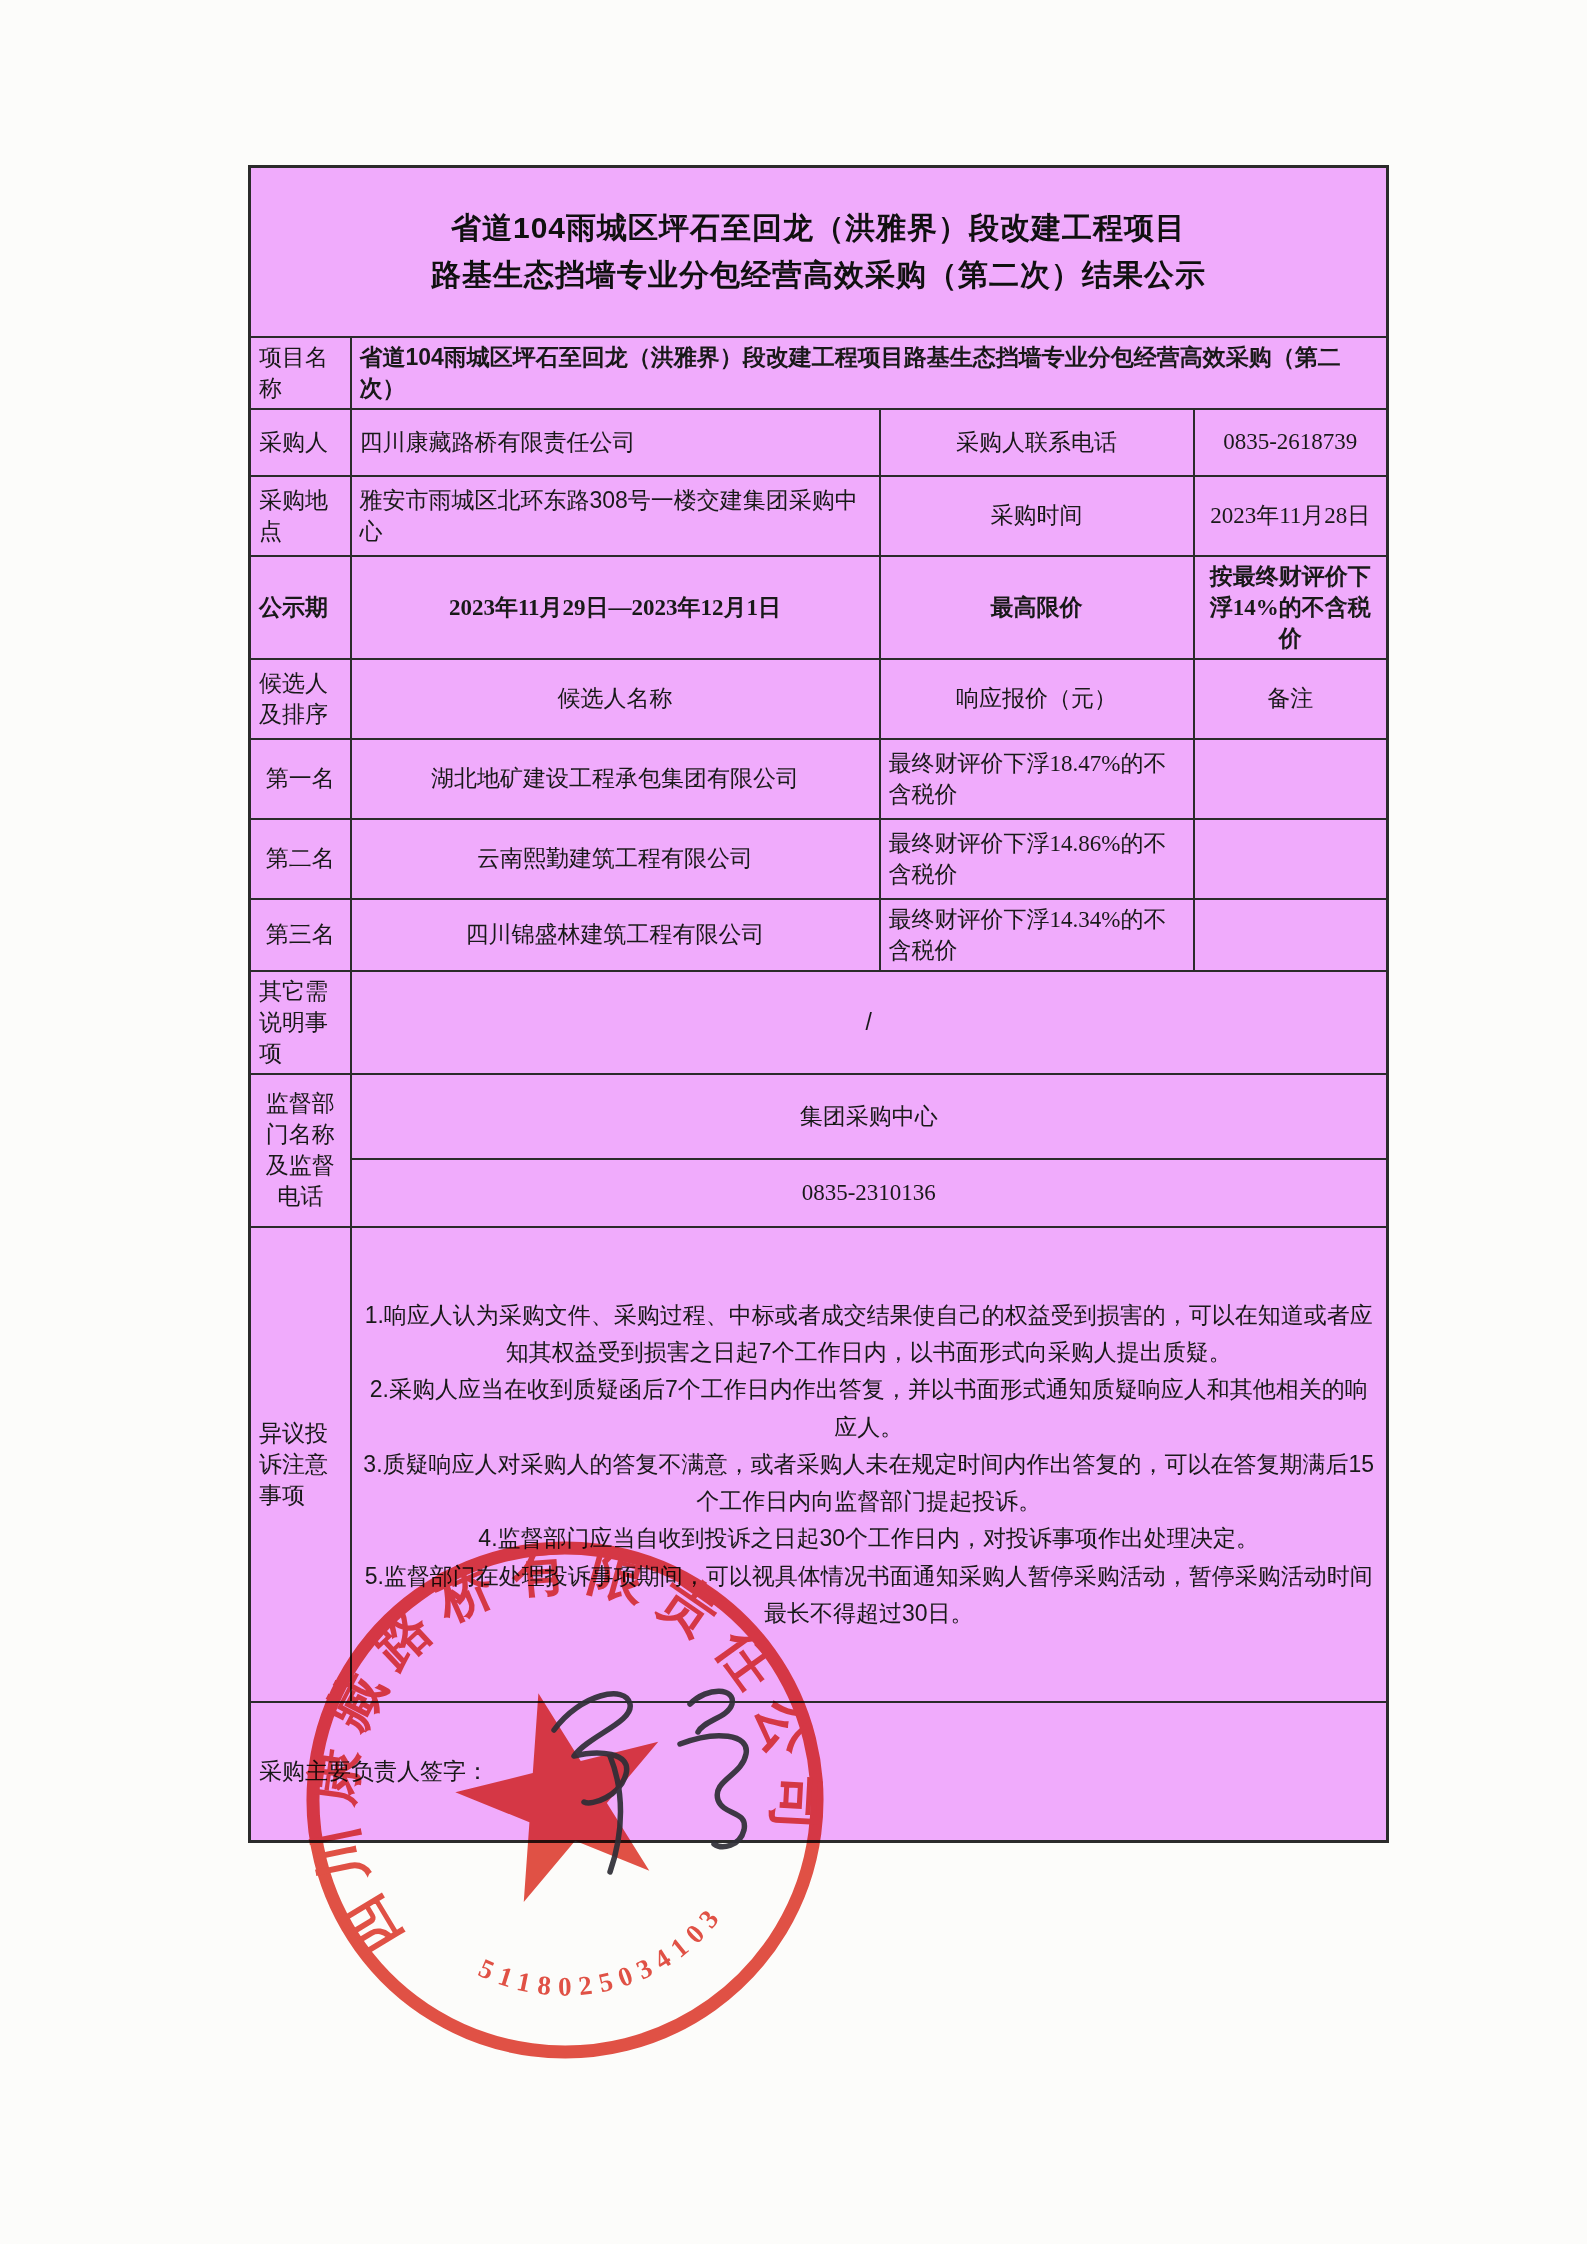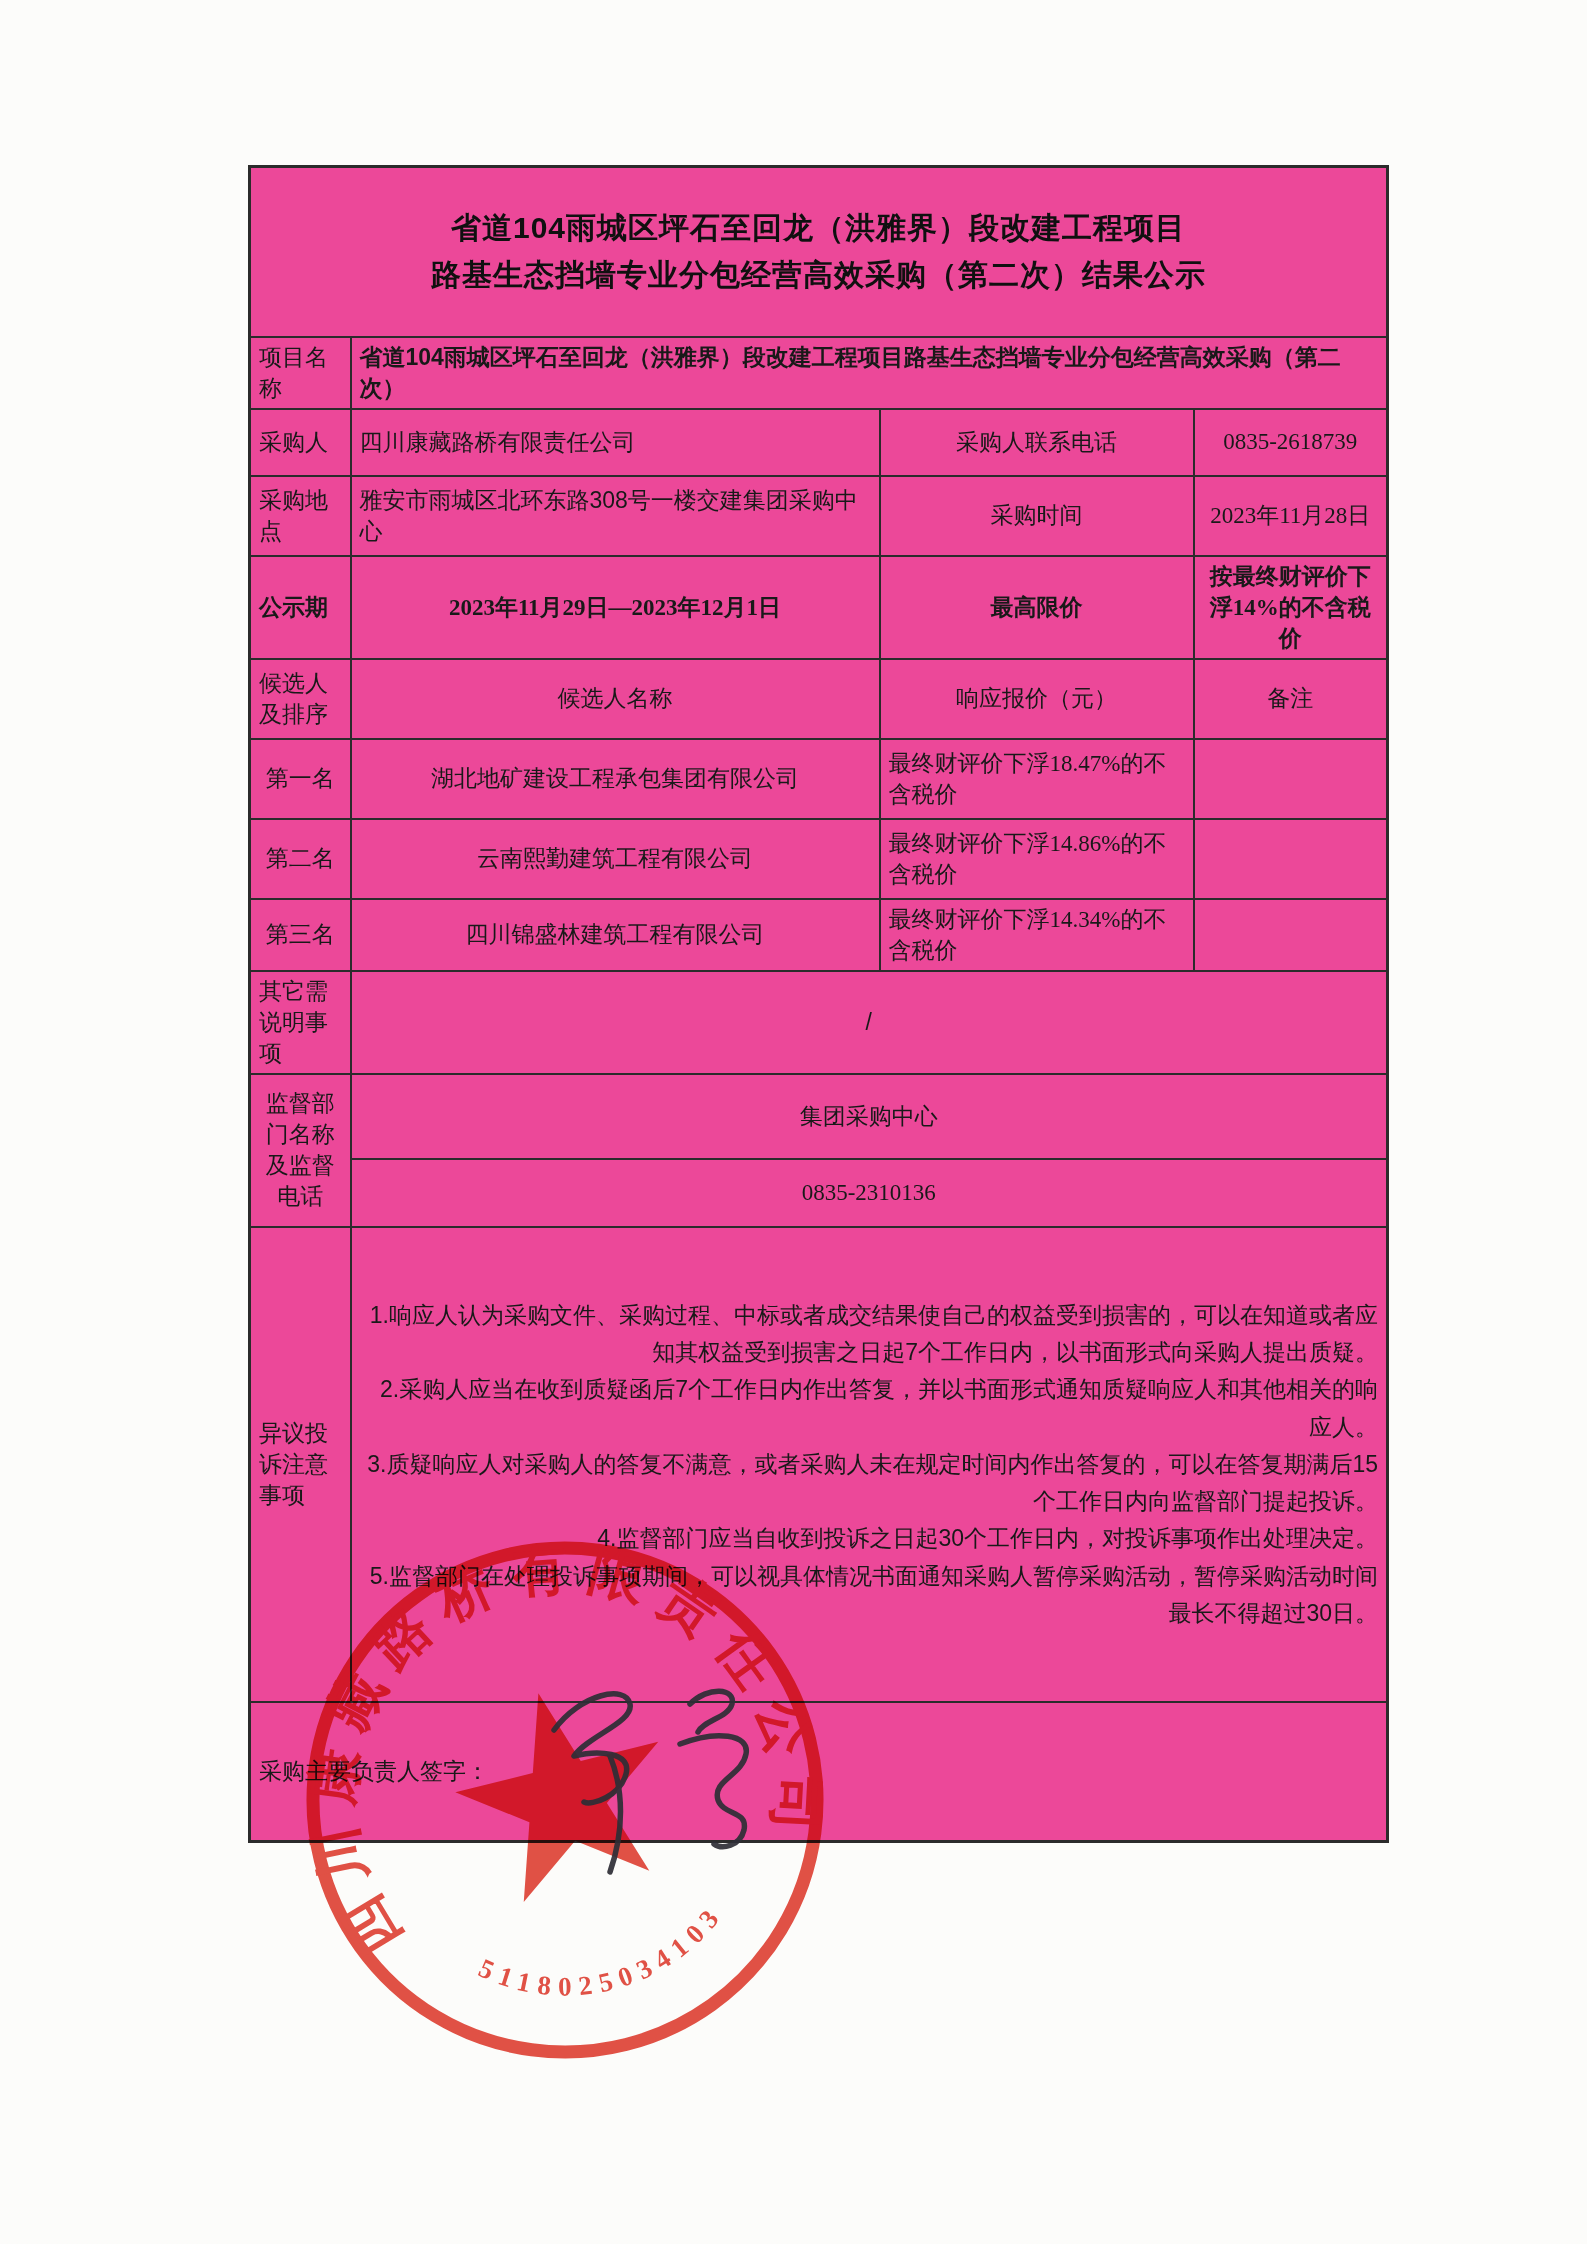--- a/index.html
+++ b/index.html
@@ -10,21 +10,21 @@
     margin:0 auto;
     overflow:hidden;
     font-family:"Liberation Sans",sans-serif;
     color:#191919;
   }
   table.doc{
     position:absolute;left:248px;top:165px;
     width:1138px;
     border-collapse:collapse;
     table-layout:fixed;
-    background:#ec4899;
+    background:#f0abfc;
   }
   table.doc td{
     border:2px solid #2b2b2b;
     box-sizing:border-box;
     padding:4px 8px;
     font-size:23px;
     vertical-align:middle;
     word-break:break-all;
   }
   table.doc{border:3px solid #2b2b2b;}
@@ -53,21 +53,21 @@
   .r-sign td{height:140px;}
 
   .v-left{text-align:left;padding-left:10px;}
   .v-center{text-align:center;}
   .bold{font-weight:bold;}
   .fs{font-family:"Liberation Serif",serif;}
   .limit-cell{font-size:19px;line-height:1.35;text-align:center;padding:4px 4px;}
   .price-cell{text-align:left;padding-left:8px;font-size:22px;}
 
   .objection-cell{vertical-align:middle;padding:10px 12px;}
-  .objection-item{font-size:23px;line-height:1.62;text-align:right;}
+  .objection-item{font-size:23px;line-height:1.62;text-align:center;}
 
   .sign-cell{vertical-align:middle;padding-left:30px;font-size:24px;}
 
   
   .stamp{
     position:absolute;left:265px;top:1500px;width:600px;height:600px;
     transform:rotate(-14deg);
     opacity:.88;
     mix-blend-mode:multiply;
     pointer-events:none;

